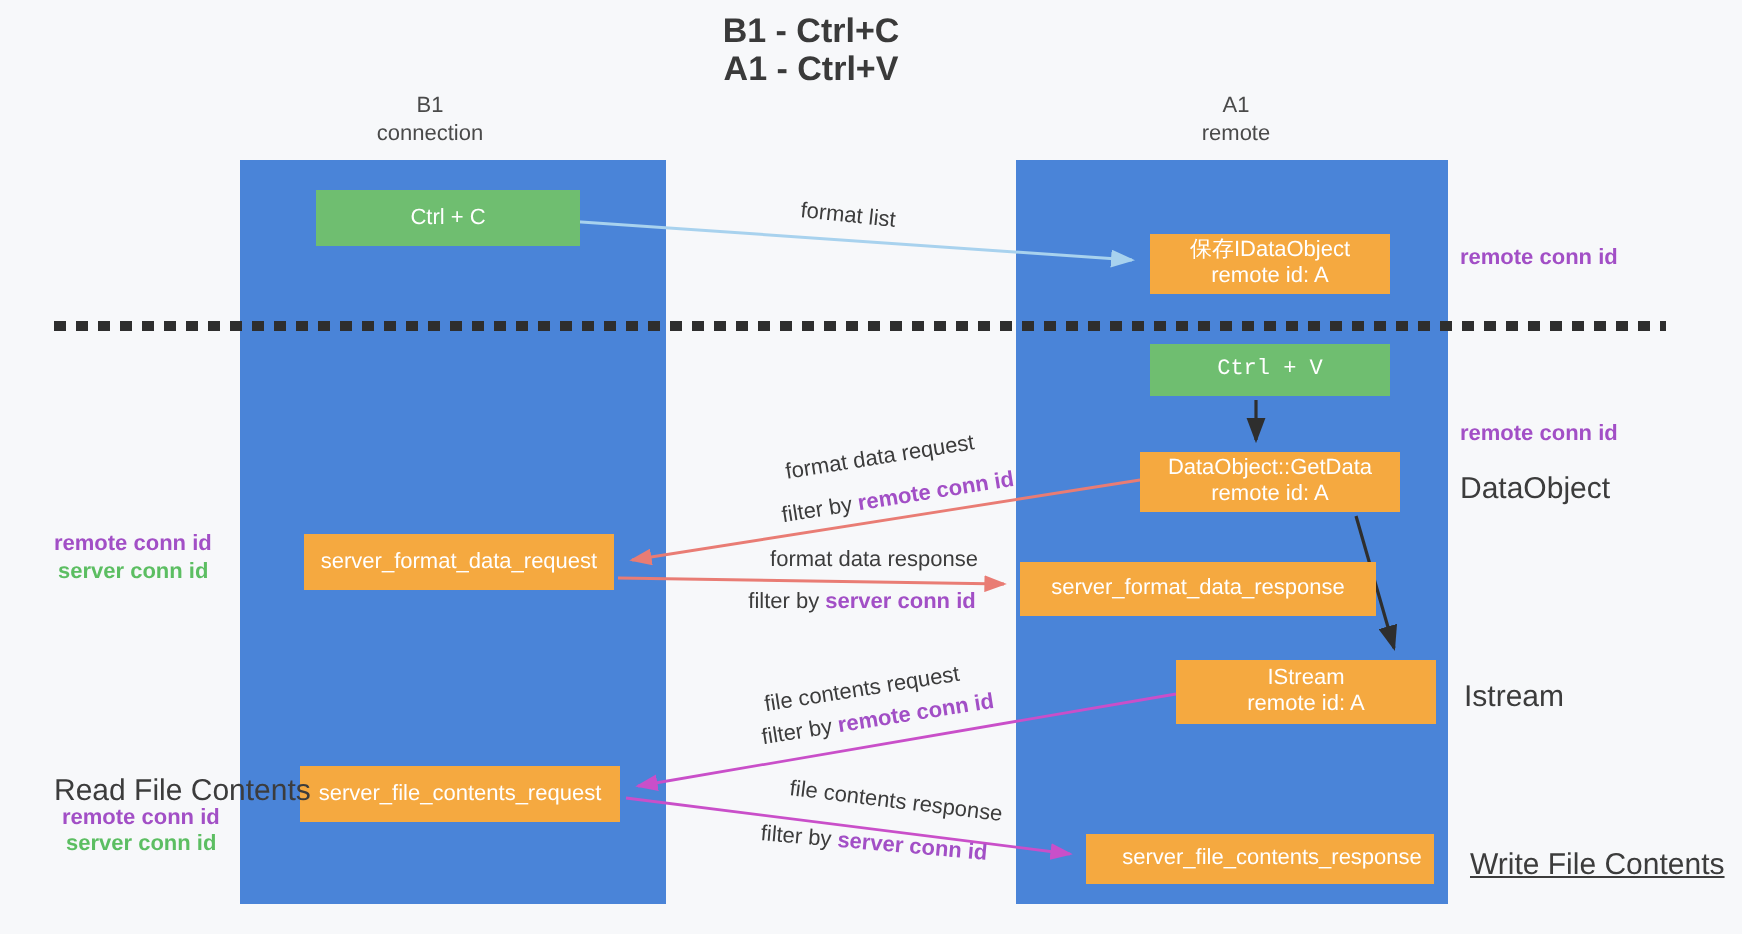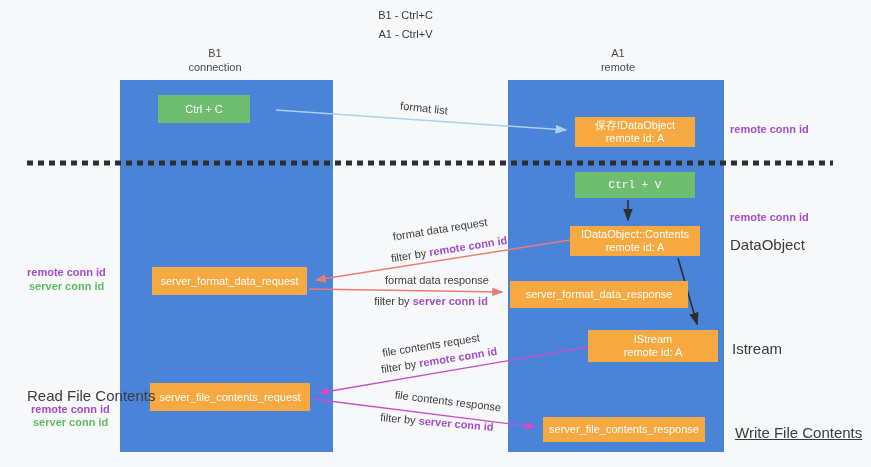--- a/index.html
+++ b/index.html
@@ -2,21 +2,21 @@
 <html style="--background: #F7F8FA; --column-blue: #4A84D8; --box-green: #6FBE70; --box-orange: #F5A940; --arrow-lightblue: #A8D2EE; --arrow-black: #2E2E2E; --arrow-red: #E97C74; --arrow-magenta: #C94FC9; --text-purple: #A24FC6; --text-green: #5CBE62; --text-dark: #3C3C3C;"><head>
 <meta charset="utf-8">
 <style>
   html,body{margin:0;padding:0;}
   #canvas{
     position:relative;width:871px;height:467px;overflow:hidden;
     background:var(--background);
     font-family:"Liberation Sans",sans-serif;color:var(--text-dark);
   }
   .abs{position:absolute;}
-  .title{left:0;top:6px;width:811px;text-align:center;font-size:11px;line-height:19px;color:#3a3a3a;}
+  .title{left:0;top:6px;width:811px;text-align:center;font-size:17px;line-height:19px;color:#3a3a3a;font-weight:bold;}
   .lane-header{width:120px;text-align:center;font-size:11px;line-height:14px;color:#4a4a4a;}
   .lane{background:var(--column-blue);}
   .box{display:flex;flex-direction:column;align-items:center;justify-content:center;
        color:#fff;font-size:11px;line-height:13px;text-align:center;white-space:nowrap;}
   .box.green{background:var(--box-green);}
   .box.orange{background:var(--box-orange);}
   .box .l2{font-size:11px;}
   .edge-label{white-space:nowrap;font-size:11px;color:#3c3c3c;}
   .lbl-purple{color:var(--text-purple);font-weight:bold;font-size:11px;white-space:nowrap;}
   .lbl-green{color:var(--text-green);font-weight:bold;font-size:11px;white-space:nowrap;}
@@ -63,56 +63,56 @@
     <line x1="276" y1="110" x2="566" y2="130" stroke-width="1.5" marker-end="url(#mlb)" stroke="#A8D2EE"></line>
     <line x1="27" y1="163" x2="833" y2="163" stroke-width="5" stroke-dasharray="6 5" stroke="#2E2E2E"></line>
     <line x1="628" y1="200" x2="628" y2="220" stroke-width="1.6" marker-end="url(#mbk)" stroke="#2E2E2E"></line>
     <line x1="678" y1="258" x2="697" y2="324" stroke-width="1.6" marker-end="url(#mbk)" stroke="#2E2E2E"></line>
     <line x1="570" y1="240" x2="316" y2="280" stroke-width="1.4" marker-end="url(#mrd)" stroke="#E97C74"></line>
     <line x1="309" y1="289" x2="502" y2="292" stroke-width="1.4" marker-end="url(#mrd)" stroke="#E97C74"></line>
     <line x1="588" y1="347" x2="319" y2="393" stroke-width="1.4" marker-end="url(#mmg)" stroke="#C94FC9"></line>
     <line x1="313" y1="399" x2="535" y2="427" stroke-width="1.4" marker-end="url(#mmg)" stroke="#C94FC9"></line>
   </svg>
 
-  <div class="abs box green" style="left:158px;top:95px;width:92px;height:28px;">
+  <div class="abs box green" style="left:158px;top:95px;width:132px;height:28px;">
     <div>Ctrl + C</div>
   </div>
 
   <div class="abs box orange" style="left:575px;top:117px;width:120px;height:30px;">
     <div class="l2">保存IDataObject</div>
     <div class="l2">remote id: A</div>
   </div>
 
   <div class="abs box green" style="left:575px;top:172px;width:120px;height:26px;font-family:Liberation Mono, monospace;">
     <div>Ctrl + V</div>
   </div>
 
   <div class="abs box orange" style="left:570px;top:226px;width:130px;height:30px;">
-    <div class="l2">IDataObject::Contents</div>
+    <div class="l2">DataObject::GetData</div>
     <div class="l2">remote id: A</div>
   </div>
 
   <div class="abs box orange" style="left:152px;top:267px;width:155px;height:28px;">
     <div>server_format_data_request</div>
   </div>
 
   <div class="abs box orange" style="left:510px;top:281px;width:178px;height:27px;">
     <div>server_format_data_response</div>
   </div>
 
   <div class="abs box orange" style="left:588px;top:330px;width:130px;height:32px;">
     <div class="l2">IStream</div>
     <div class="l2">remote id: A</div>
   </div>
 
   <div class="abs box orange" style="left:150px;top:383px;width:160px;height:28px;">
     <div>server_file_contents_request</div>
   </div>
 
-  <div class="abs box orange" style="left:543px;top:417px;width:162px;height:25px;">
+  <div class="abs box orange" style="left:543px;top:417px;width:162px;height:25px;padding-left:12px;">
     <div>server_file_contents_response</div>
   </div>
 
   <div class="abs edge-label" style="left:424px;top:108px;transform:translate(-50%,-50%) rotate(6deg);">format list</div>
 
   <div class="abs edge-label" style="left:440px;top:229px;transform:translate(-50%,-50%) rotate(-9deg);">format data request</div>
   <div class="abs edge-label" style="left:449px;top:249px;transform:translate(-50%,-50%) rotate(-9deg);">
     <span>filter by </span><span class="lbl-purple">remote conn id</span>
   </div>
 

